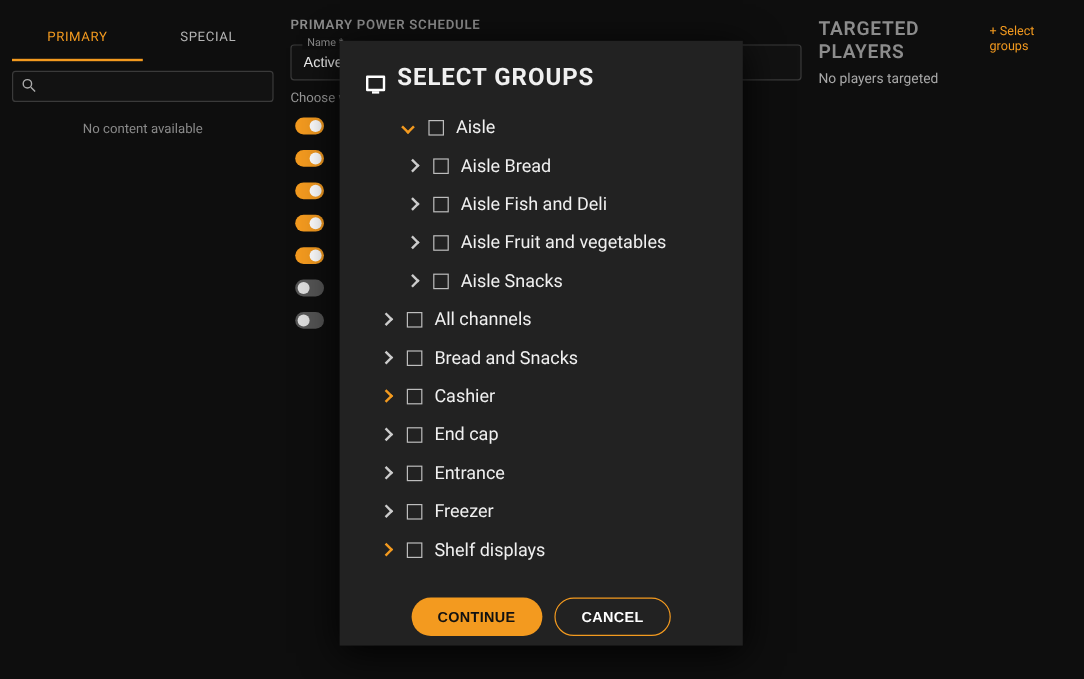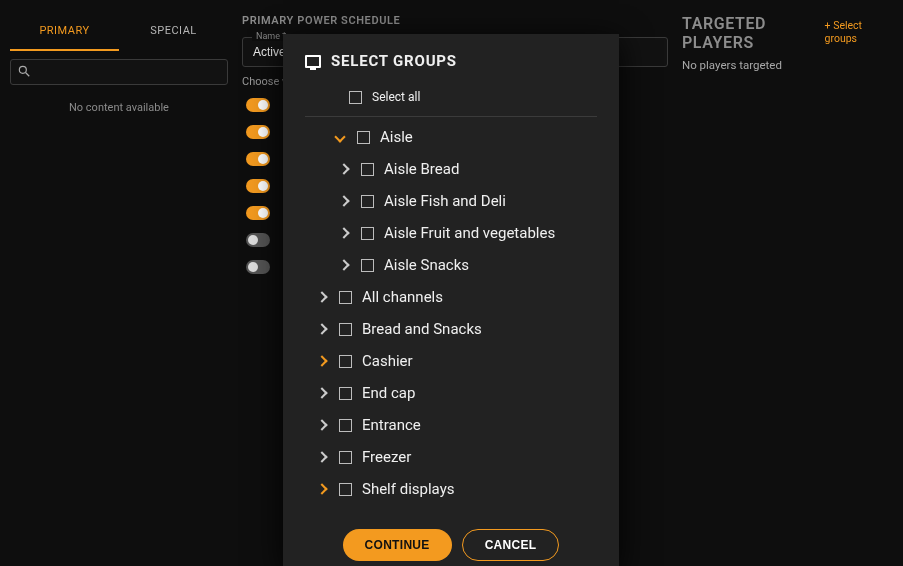--- a/index.html
+++ b/index.html
@@ -158,24 +158,24 @@
   
   .modal {
     position: absolute;
     left: 283px; top: 34px;
     width: 336px;
     background: #222;
     box-shadow: 0 6px 30px rgba(0,0,0,0.9);
   }
   .modal-header {
     display: flex;
-    align-items: center;
+    align-items: flex-end;
     gap: 10px;
     padding: 18px 22px 14px;
-    font-size: 15px;
+    font-size: 20px;
     font-weight: 700;
     letter-spacing: 0.8px;
   }
   .monitor-icon {
     width: 16px; height: 13px;
     border: 2px solid #fff;
     border-radius: 1px;
     position: relative;
   }
   .monitor-icon::after{
@@ -308,24 +308,20 @@
   </div>
   <div class="tp-empty">No players targeted</div>
 </div>
 
 <div class="modal">
   <div class="modal-header">
     <span class="monitor-icon"></span>
     <span>SELECT GROUPS</span>
   </div>
   <div class="tree">
-    <div class="select-all-row">
-      <span class="cbox"></span>
-      <span>Select all</span>
-    </div>
     <div id="tree-rows">
         <div class="row top">
           <span class="arrow-slot">
             <span class="chev orange down"></span>
           </span>
           <span class="cbox"></span>
           <span>Aisle</span>
         </div>
         <div class="row child">
           <span class="arrow-slot">

